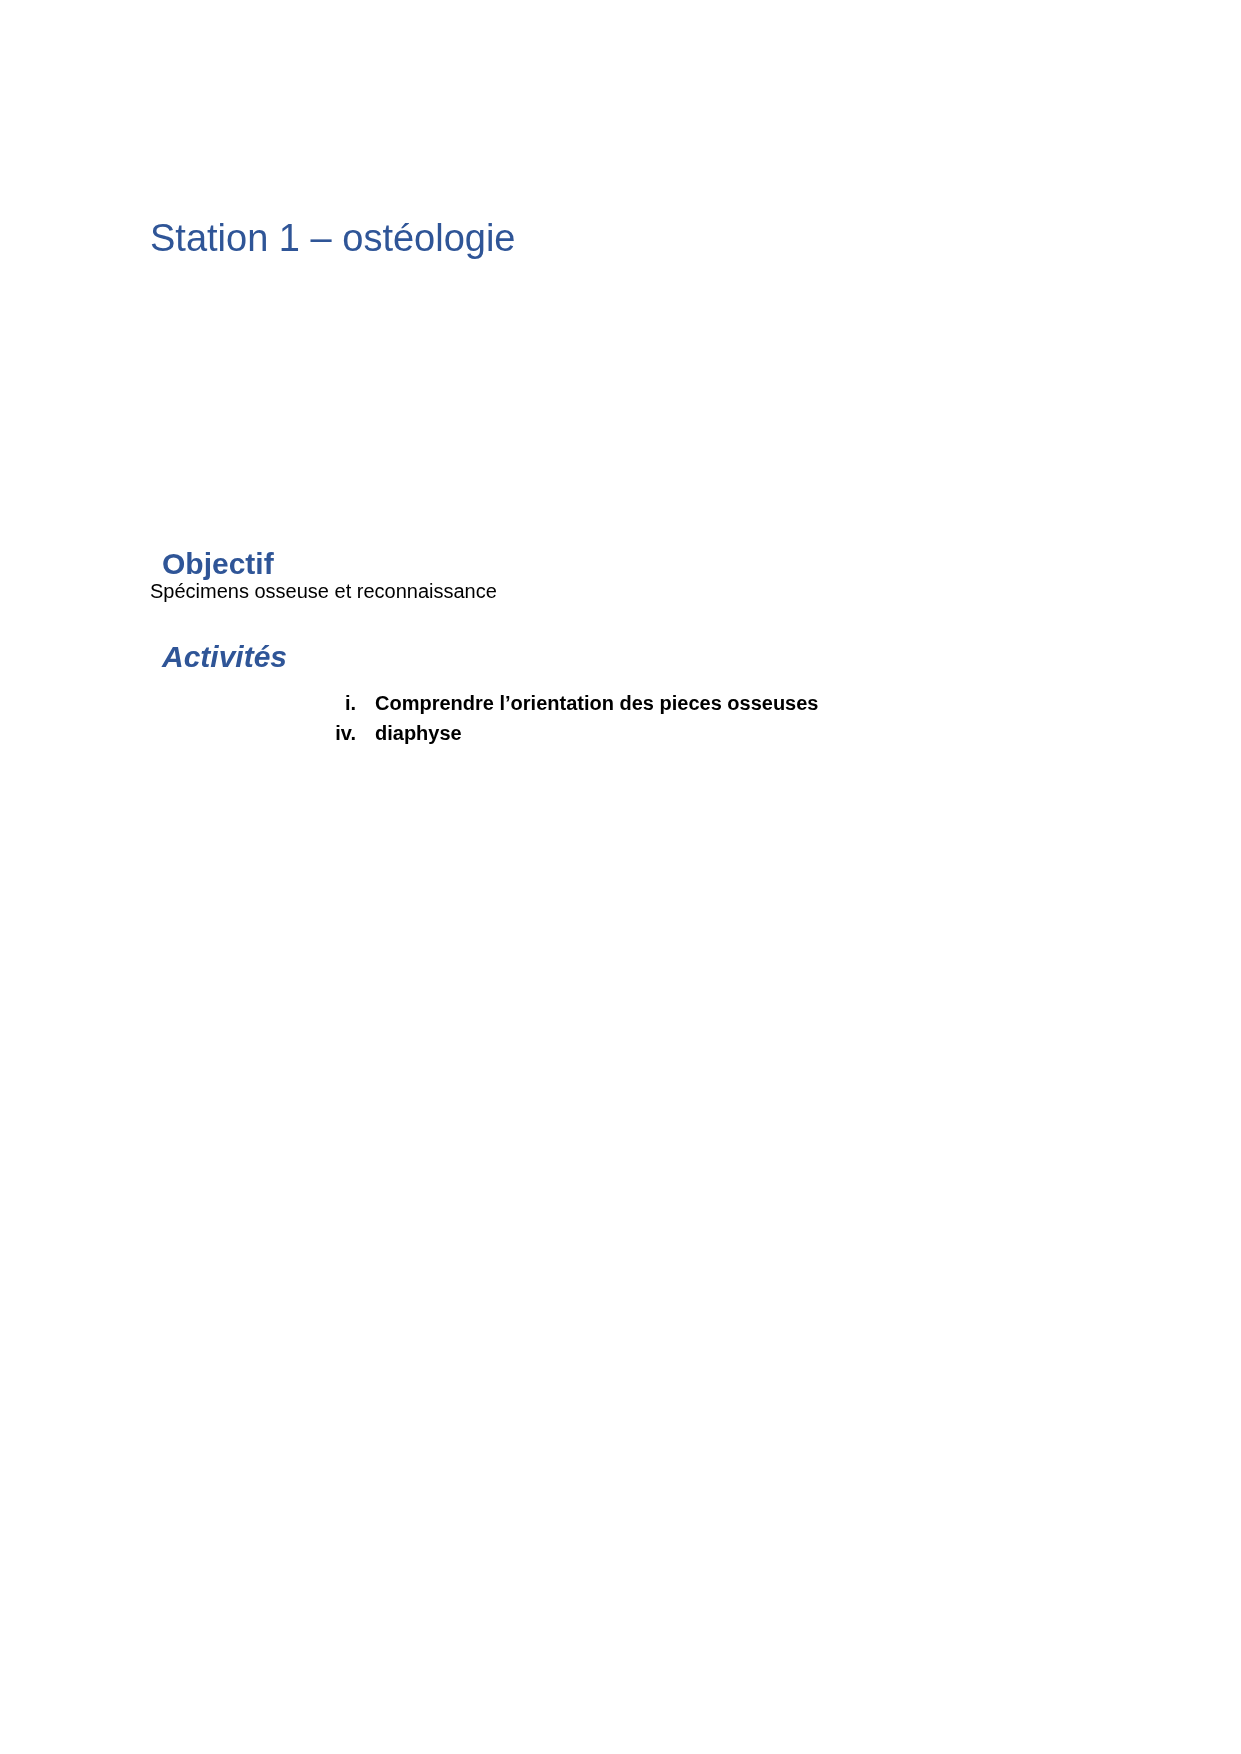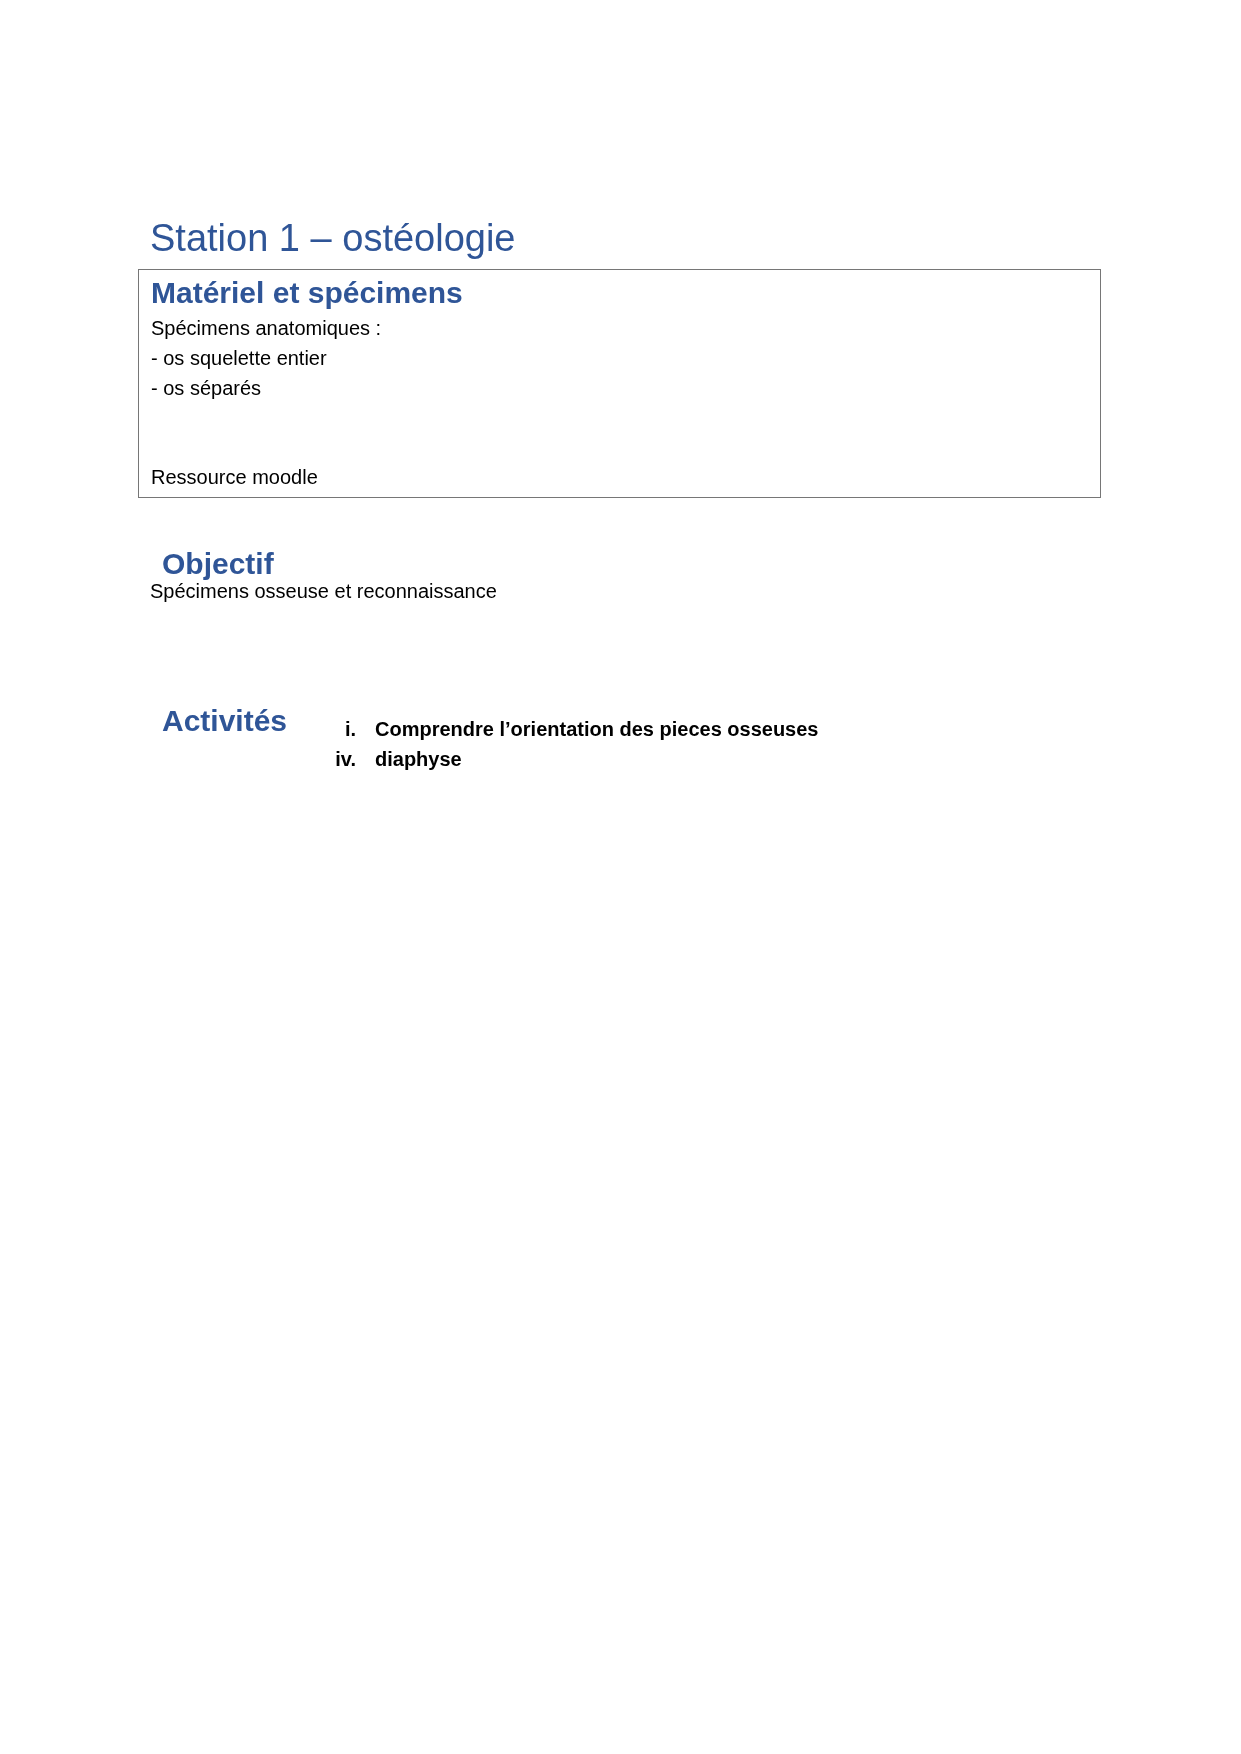--- a/index.html
+++ b/index.html
@@ -72,21 +72,21 @@
     .body-text {
       position: absolute;
       left: 150px;
       font-size: 20px;
       line-height: 26px;
       white-space: nowrap;
     }
     .activities-list {
       position: absolute;
       left: 300px;
-      top: 714px;
+      top: 688px;
       margin: 0;
       padding: 0;
       list-style: none;
     }
     .activities-list li {
       position: relative;
       height: 30px;
       line-height: 30px;
       font-size: 20px;
       font-weight: bold;
@@ -102,32 +102,25 @@
       margin-left: 19px;
     }
   </style>
 </head>
 <body>
 
 <div class="page">
 
   <h1 class="title">Station 1 – ostéologie</h1>
 
-  <div class="box">
-    <h2 class="box-heading">Matériel et spécimens</h2>
-    <div class="body-line" style="top:45px;">Spécimens anatomiques :</div>
-    <div class="body-line" style="top:75px;">- os squelette entier</div>
-    <div class="body-line" style="top:105px;">- os séparés</div>
-    <div class="body-line" style="top:194px;">Ressource moodle</div>
-  </div>
 
   <h2 class="section-heading" style="top:533px;">Objectif</h2>
   <div class="body-text" style="top:578px;">Spécimens osseuse et reconnaissance</div>
 
-  <h2 class="section-heading" style="top:690px;">Activités</h2>
+  <h2 class="section-heading" style="top:626px;font-style:italic;">Activités</h2>
 
   <ol class="activities-list">
     <li>
       <span class="num">i.</span><span class="label">Comprendre l’orientation des pieces osseuses</span>
     </li>
     <li>
       <span class="num">iv.</span><span class="label">diaphyse</span>
     </li>
   </ol>
 

